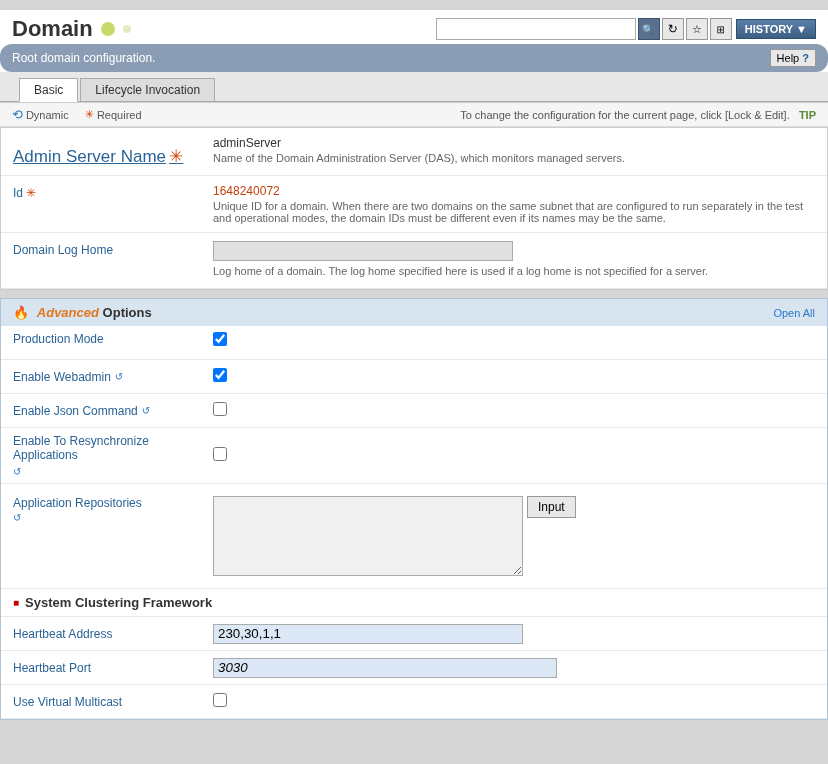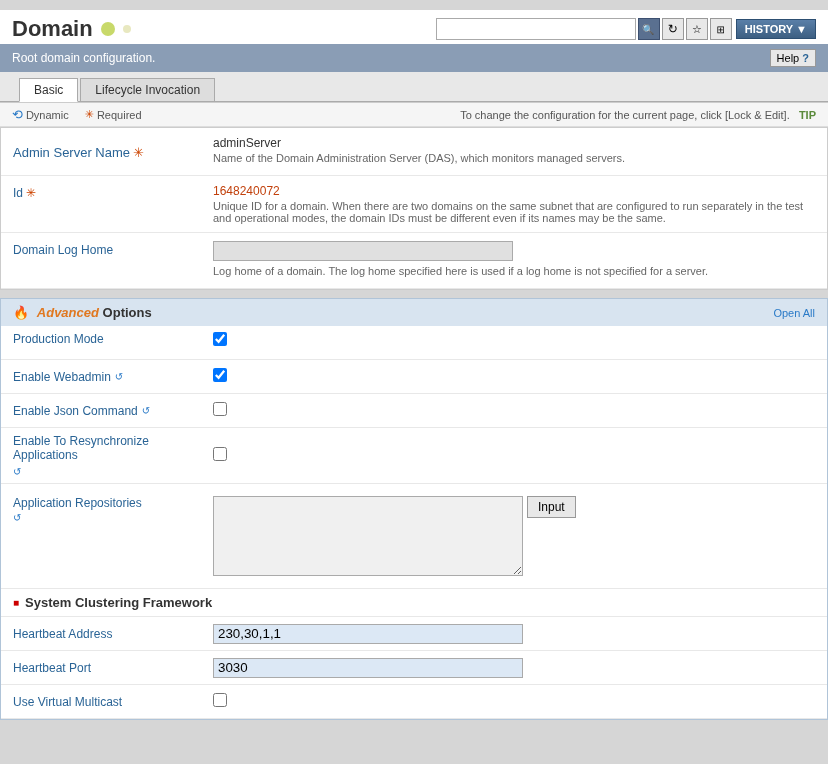--- a/index.html
+++ b/index.html
@@ -24,21 +24,21 @@
         <button style="background:#e8e8e8;border:1px solid #999;width:22px;height:22px;cursor:pointer;font-size:11px;">☆</button>
         <button style="background:#e8e8e8;border:1px solid #999;width:22px;height:22px;cursor:pointer;font-size:10px;">⊞</button>
       </div>
       <button style="background:linear-gradient(to bottom,#5a7fa8,#3d5f82);color:#fff;font-size:11px;font-weight:bold;padding:3px 8px;border:1px solid #2d4f72;cursor:pointer;display:flex;align-items:center;gap:3px;">
         <span>HISTORY</span>
         <span>▼</span>
       </button>
     </div>
   </div>
 
-  <div style="background:#8a9db5;padding:5px 12px;display:flex;align-items:center;justify-content:space-between;">
+  <div style="background:#8a9db5;padding:5px 12px;display:flex;align-items:center;justify-content:space-between;border-radius:12px;">
     <span style="color:#fff;font-size:12px;">Root domain configuration.</span>
     <button style="background:#e8e8e8;border:1px solid #999;padding:2px 6px;font-size:11px;cursor:pointer;">
       <span>Help</span>
       <span style="color:#2a6496;font-weight:bold;">?</span>
     </button>
   </div>
 
   <div style="background:#e8e8e8;display:flex;border-bottom:1px solid #aaa;padding-top:6px;padding-left:19px;gap:2px;">
     <div style="padding:4px 14px;border:1px solid #aaa;border-bottom:none;cursor:pointer;font-size:12px;background:#fff;border-bottom:1px solid #fff;margin-bottom:-1px;">
       <span>Basic</span>
@@ -63,21 +63,21 @@
   <div style="font-size:11px;color:#555;">
     <span>To change the configuration for the current page, click [Lock &amp; Edit].</span>
     &nbsp;
     <span style="color:#5a8a3a;font-weight:bold;">TIP</span>
   </div>
 </div>
 
 <div style="background:#fff;border:1px solid #ccc;margin:0;">
 
   <div class="form-row" style="display:flex;border-bottom:1px solid #e8e8e8;min-height:48px;">
-    <div style="width:200px;min-width:200px;padding:8px 12px;color:#2a6496;font-size:13px;display:flex;align-items:center;padding-top:10px;">
+    <div style="width:200px;min-width:200px;padding:8px 12px;color:#2a6496;font-size:17px;display:flex;align-items:flex-end;padding-top:10px;text-decoration:underline;">
       <span>Admin Server Name</span>
       <span style="color:#cc4400;margin-left:3px;">✳</span>
     </div>
     <div style="flex:1;padding:8px 12px;">
       <div style="font-weight:normal;color:#333;">adminServer</div>
       <div style="color:#666;font-size:11px;margin-top:2px;">Name of the Domain Administration Server (DAS), which monitors managed servers.</div>
     </div>
   </div>
 
   <div style="display:flex;border-bottom:1px solid #e8e8e8;min-height:56px;">
@@ -176,21 +176,21 @@
     <div style="flex:1;padding:6px 12px;">
       <input type="text" style="border: 1px solid rgb(170, 170, 170); padding: 2px 4px; width: 310px; height: 20px; background: rgb(220, 232, 245);" value="230,30,1,1">
     </div>
   </div>
 
   <div style="display:flex;border-bottom:1px solid #e8e8e8;min-height:34px;align-items:center;">
     <div style="width:200px;min-width:200px;padding:6px 12px;color:#2a6496;font-size:12px;">
       <span>Heartbeat Port</span>
     </div>
     <div style="flex:1;padding:6px 12px;">
-      <input type="text" style="border: 1px solid rgb(170, 170, 170); padding: 2px 4px; width: 310px; height: 20px; background: rgb(220, 232, 245);" value="3030">
+      <input type="text" style="border: 1px solid rgb(170, 170, 170); padding: 2px 4px; width: 344px; height: 20px; background: rgb(220, 232, 245); font-style: italic;" value="3030">
     </div>
   </div>
 
   <div style="display:flex;border-bottom:1px solid #e8e8e8;min-height:34px;align-items:center;">
     <div style="width:200px;min-width:200px;padding:6px 12px;color:#2a6496;font-size:12px;">
       <span>Use Virtual Multicast</span>
     </div>
     <div style="flex:1;padding:6px 12px;">
       <input type="checkbox" style="width: 14px; height: 14px; cursor: pointer;">
     </div>

